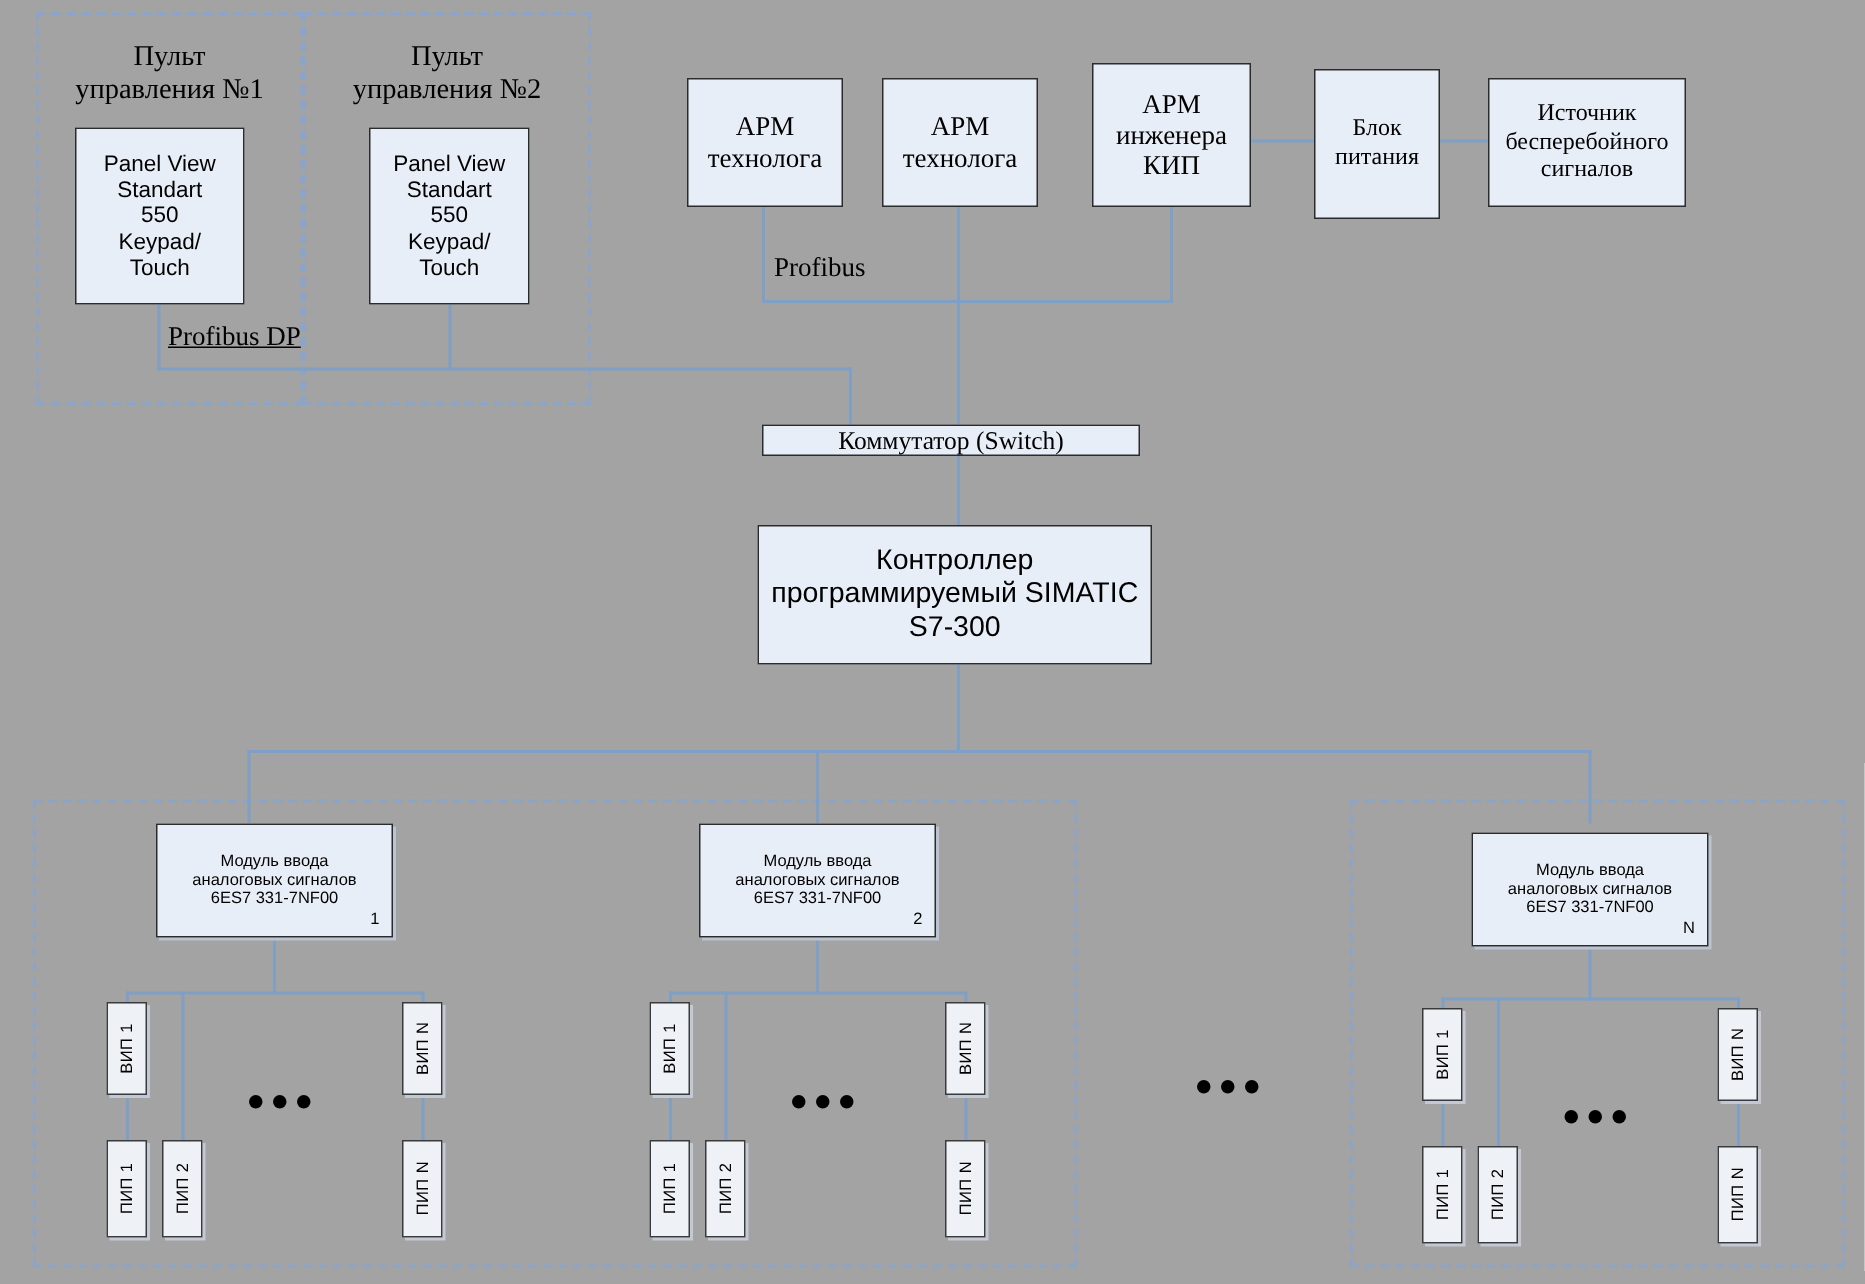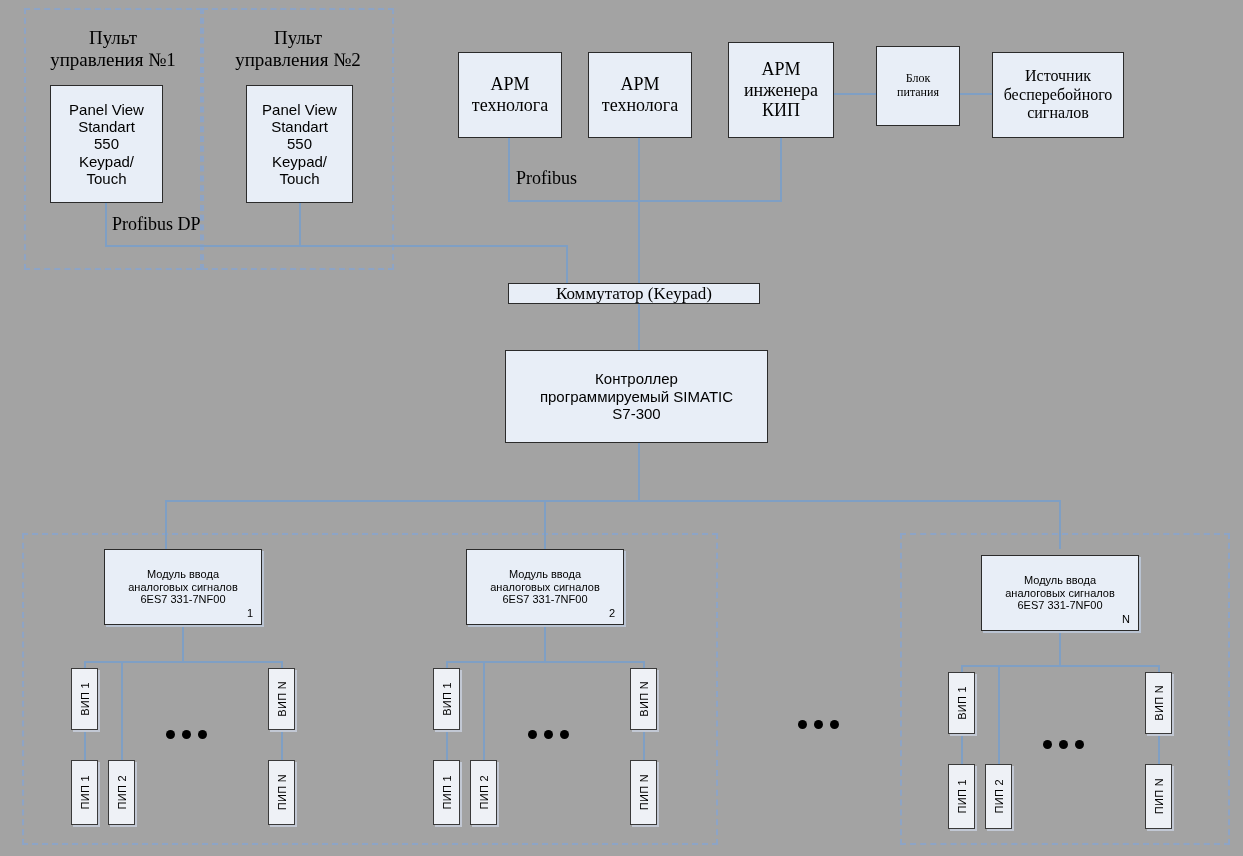--- a/index.html
+++ b/index.html
@@ -153,62 +153,62 @@
 Standart
 550
 Keypad/
 Touch</span>
   </div>
 
   <div class="line v" style="left:105px; top:203px; height:44px;"></div>
   <div class="line v" style="left:299px; top:203px; height:44px;"></div>
   <div class="line h" style="left:105px; top:245px; width:463px;"></div>
   <div class="line v" style="left:566px; top:245px; height:40px;"></div>
-  <div class="caption serif" style="left:112px; top:214px; width:140px; text-align:left; font-size:18px;">Profibus DP</div>
+  <div class="caption serif" style="left:112px; top:214px; width:140px; text-align:left; font-size:18px;text-decoration:underline;">Profibus DP</div>
 
   <div class="node serif" style="left:458px; top:52px; width:104px; height:86px; font-size:18px;">
     <span class="body" style="white-space:pre-line;">АРМ
 технолога</span>
   </div>
   <div class="node serif" style="left:588px; top:52px; width:104px; height:86px; font-size:18px;">
     <span class="body" style="white-space:pre-line;">АРМ
 технолога</span>
   </div>
   <div class="node serif" style="left:728px; top:42px; width:106px; height:96px; font-size:18px;">
     <span class="body" style="white-space:pre-line;">АРМ
 инженера
 КИП</span>
   </div>
 
-  <div class="node serif" style="left:876px; top:46px; width:84px; height:80px; font-size:12px;">
+  <div class="node serif" style="left:876px; top:46px; width:84px; height:100px; font-size:16px;">
     <span class="body" style="white-space:pre-line;">Блок
 питания</span>
   </div>
   <div class="node serif" style="left:992px; top:52px; width:132px; height:86px; font-size:16px;">
     <span class="body" style="white-space:pre-line;">Источник
 бесперебойного
 сигналов</span>
   </div>
   <div class="line h" style="left:834px; top:93px; width:42px;"></div>
   <div class="line h" style="left:960px; top:93px; width:32px;"></div>
 
   <div class="line v" style="left:508px; top:138px; height:64px;"></div>
   <div class="line v" style="left:638px; top:138px; height:64px;"></div>
   <div class="line v" style="left:780px; top:138px; height:64px;"></div>
   <div class="line h" style="left:508px; top:200px; width:274px;"></div>
   <div class="line v" style="left:638px; top:200px; height:85px;"></div>
   <div class="caption serif" style="left:516px; top:168px; width:120px; text-align:left; font-size:18px;">Profibus</div>
 
   <div class="node serif" style="left:508px; top:283px; width:252px; height:21px; font-size:17px;">
-    <span class="body">Коммутатор (Keypad)</span>
+    <span class="body">Коммутатор (Switch)</span>
   </div>
 
   <div class="line v" style="left:638px; top:304px; height:46px;"></div>
 
-  <div class="node sans" style="left:505px; top:350px; width:263px; height:93px; font-size:15px;">
+  <div class="node sans" style="left:505px; top:350px; width:263px; height:93px; font-size:19px;">
     <span class="body" style="white-space:pre-line;">Контроллер
 программируемый SIMATIC
 S7-300</span>
   </div>
 
   <div class="line v" style="left:638px; top:443px; height:58px;"></div>
   <div class="line h" style="left:165px; top:500px; width:896px;"></div>
   <div class="line v" style="left:165px; top:500px; height:49px;"></div>
   <div class="line v" style="left:544px; top:500px; height:49px;"></div>
   <div class="line v" style="left:1059px; top:500px; height:49px;"></div>

